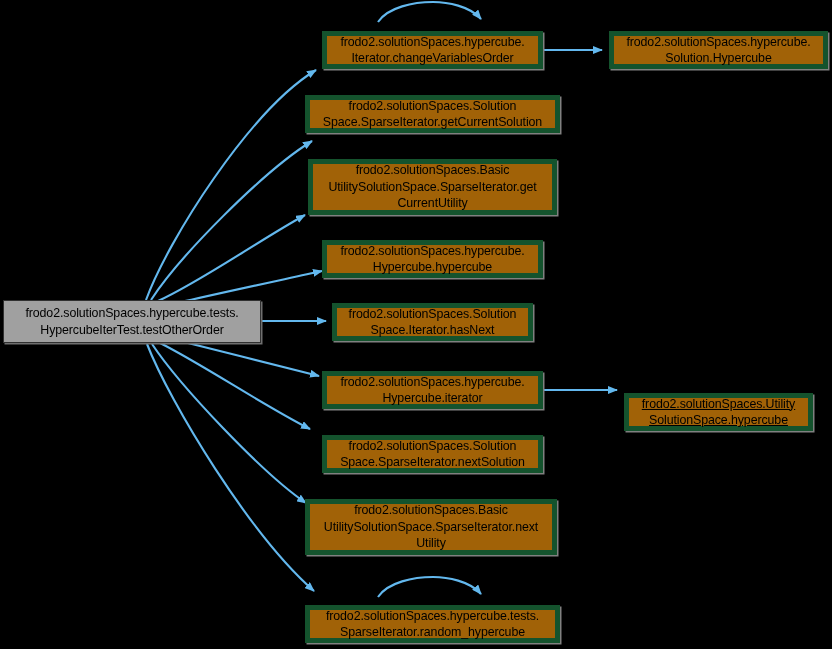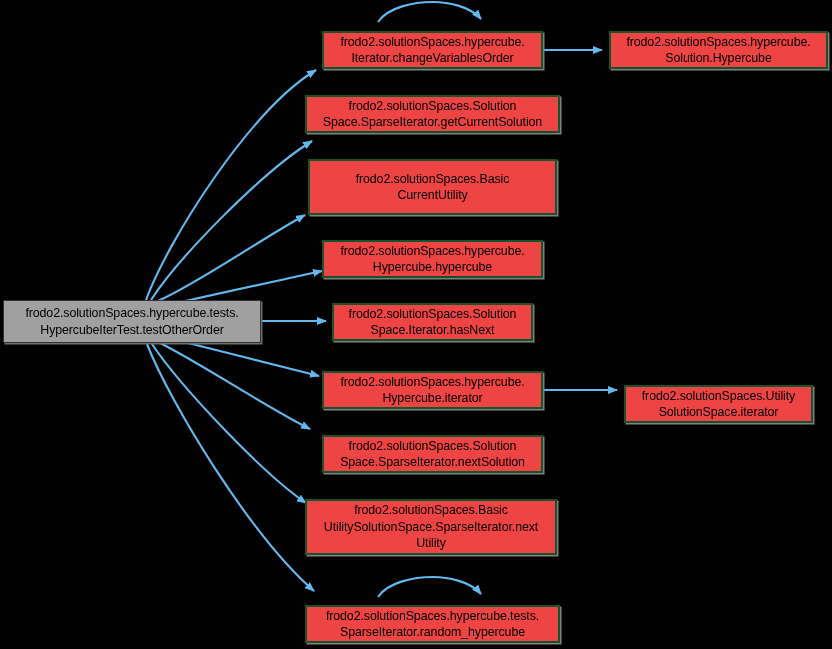--- a/index.html
+++ b/index.html
@@ -26,22 +26,22 @@
   .node {
     position: absolute;
     box-sizing: border-box;
     display: flex;
     align-items: center;
     justify-content: center;
     text-align: center;
     font-size: 12.4px;
     line-height: 16.4px;
     color: #000000;
-    background: #ef4444;
-    border: 2px solid #14532d;
+    background: #a16207;
+    border: 5px solid #14532d;
     box-shadow: 1.5px 1.5px 0 0 #808080;
     letter-spacing: -0.1px;
     padding: 0 4px;
     z-index: 2;
   }
   .node.current {
     background: #a0a0a0;
     border: 1px solid #303030;
     box-shadow: 1.5px 1.5px 0 0 #6f6f6f;
   }
@@ -105,20 +105,21 @@
   <div class="node" style="left:305px; top:95px; width:255px; height:38px;">
     <span>
       <span>frodo2.solutionSpaces.Solution</span>
       <span>Space.SparseIterator.getCurrentSolution</span>
     </span>
   </div>
 
   <div class="node" style="left:308px; top:159px; width:249px; height:56px;">
     <span>
       <span>frodo2.solutionSpaces.Basic</span>
+      <span>UtilitySolutionSpace.SparseIterator.get</span>
       <span>CurrentUtility</span>
     </span>
   </div>
 
   <div class="node" style="left:322px; top:240px; width:221px; height:38px;">
     <span>
       <span>frodo2.solutionSpaces.hypercube.</span>
       <span>Hypercube.hypercube</span>
     </span>
   </div>
@@ -130,24 +131,24 @@
     </span>
   </div>
 
   <div class="node" style="left:322px; top:371px; width:221px; height:38px;">
     <span>
       <span>frodo2.solutionSpaces.hypercube.</span>
       <span>Hypercube.iterator</span>
     </span>
   </div>
 
-  <div class="node" style="left:624px; top:385px; width:189px; height:38px;">
+  <div class="node" style="left:624px; top:393px; width:189px; height:38px;text-decoration:underline;">
     <span>
       <span>frodo2.solutionSpaces.Utility</span>
-      <span>SolutionSpace.iterator</span>
+      <span>SolutionSpace.hypercube</span>
     </span>
   </div>
 
   <div class="node" style="left:322px; top:435px; width:221px; height:38px;">
     <span>
       <span>frodo2.solutionSpaces.Solution</span>
       <span>Space.SparseIterator.nextSolution</span>
     </span>
   </div>
 

